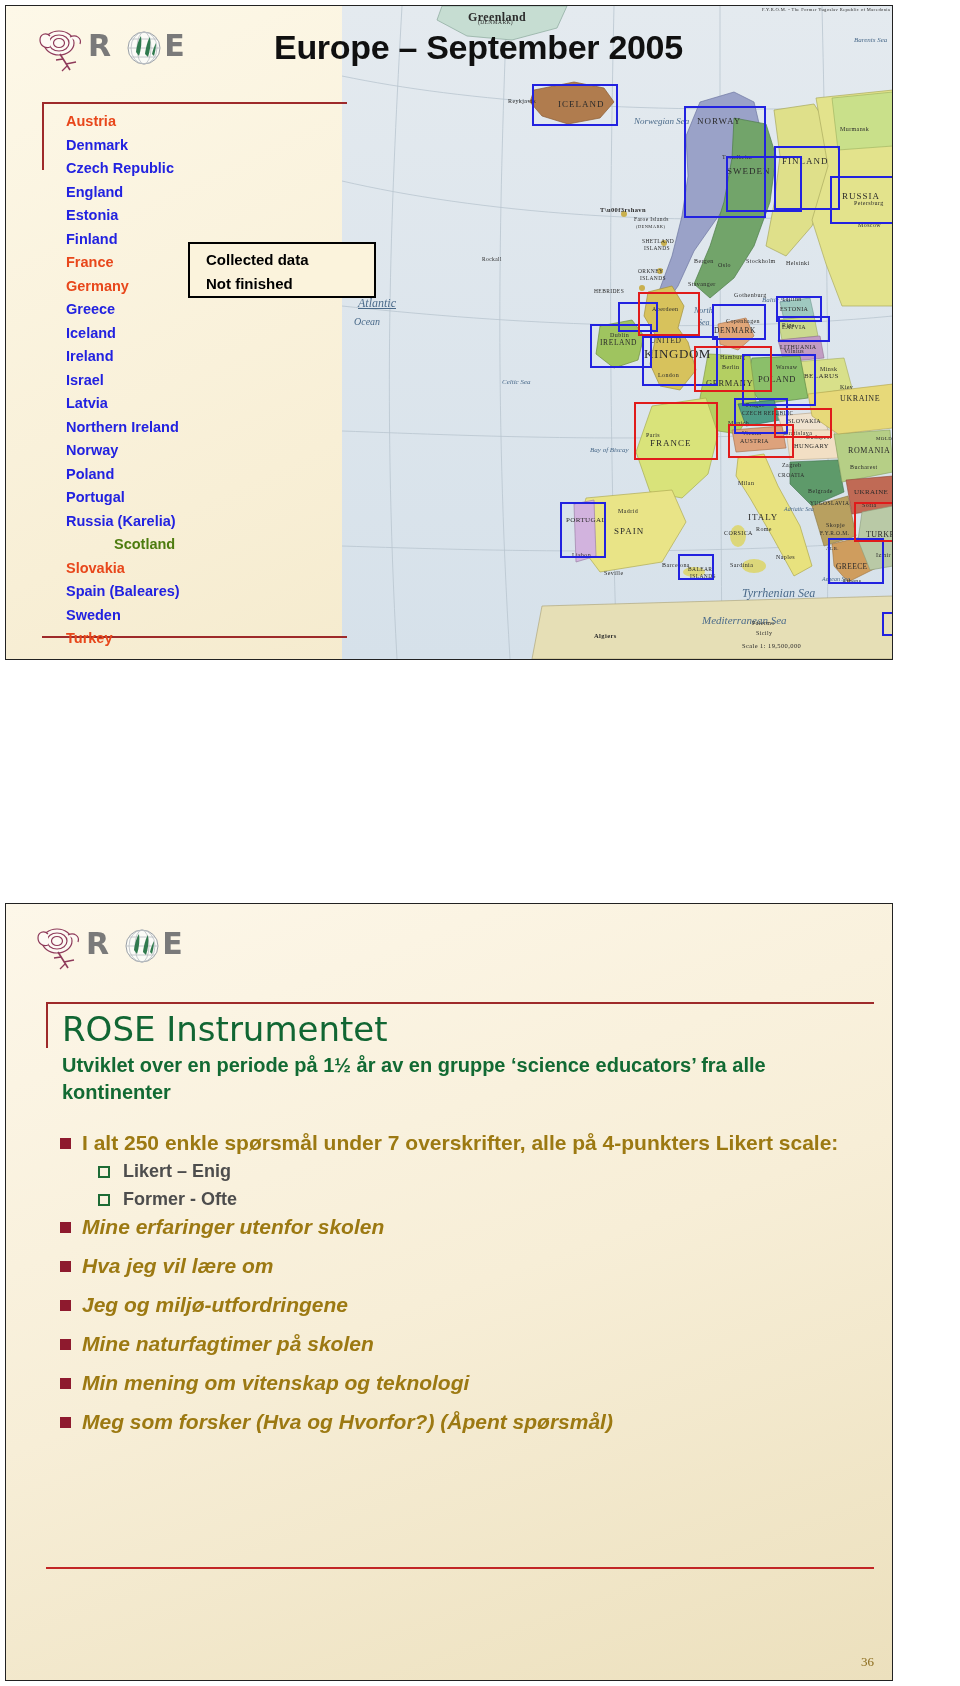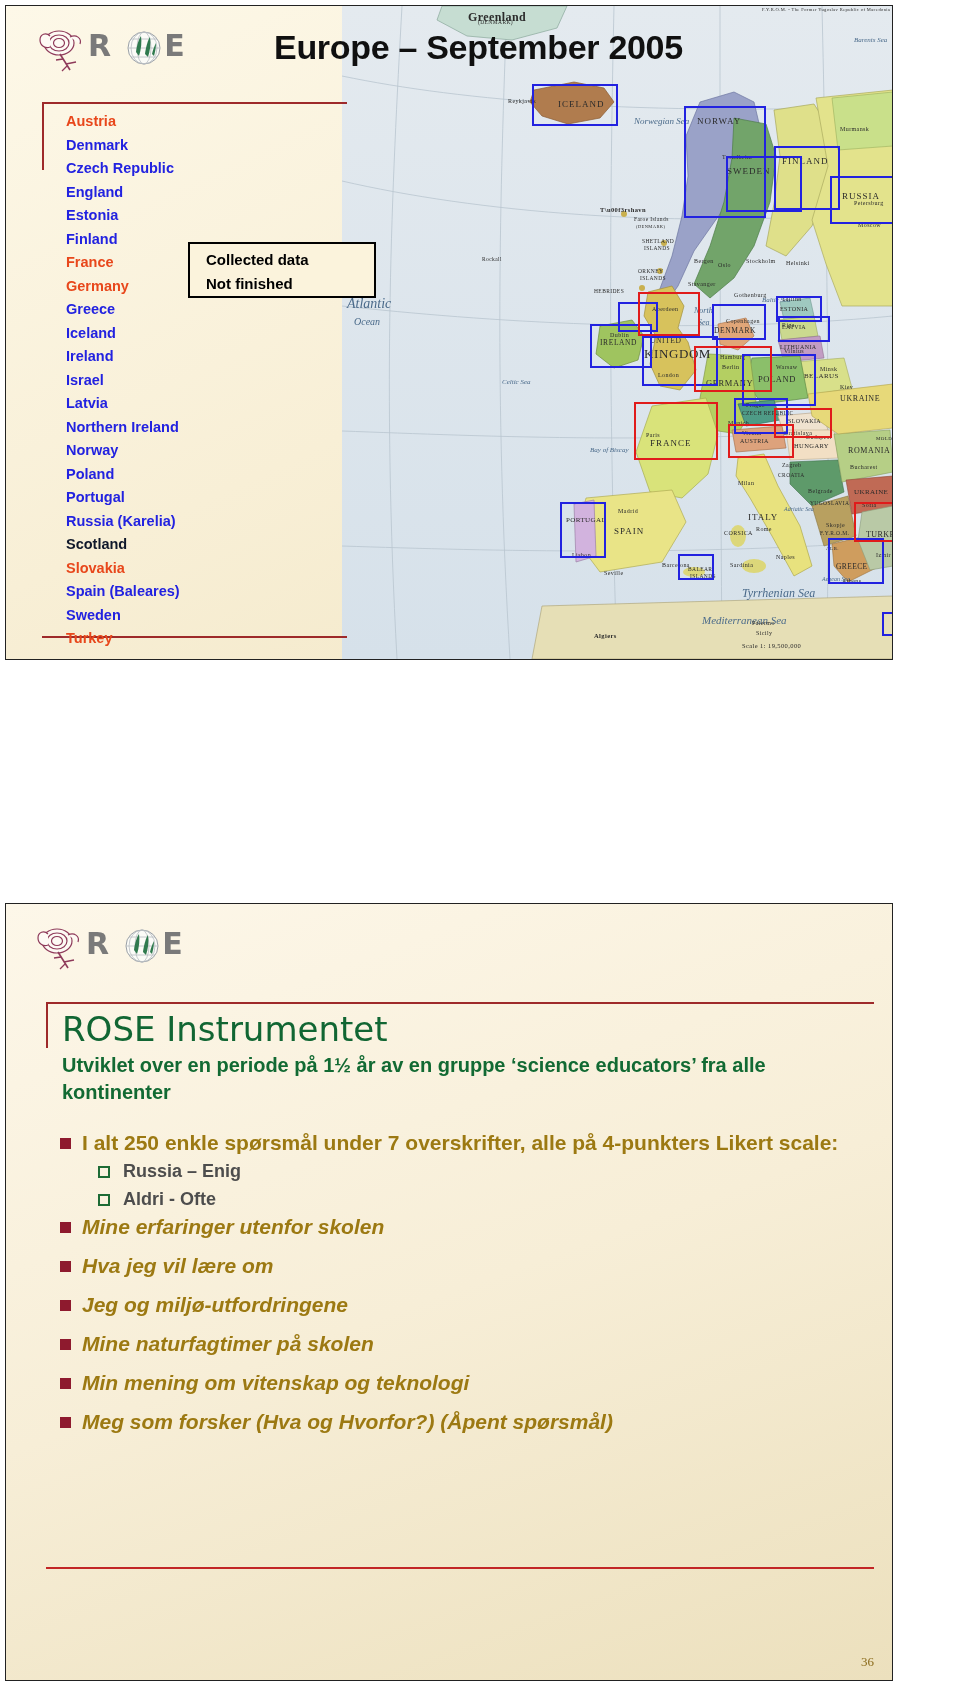--- a/index.html
+++ b/index.html
@@ -206,21 +206,21 @@
     <div class="mlabel" style="left:494px;top:556px;font-size:7.5px;">GREECE</div>
     <div class="mlabel" style="left:524px;top:524px;font-size:8px;">TURKEY</div>
     <div class="mlabel" style="left:468px;top:494px;font-size:5.5px;">YUGOSLAVIA</div>
     <div class="mlabel" style="left:478px;top:524px;font-size:5.5px;">F.Y.R.O.M.</div>
     <div class="mlabel" style="left:484px;top:540px;font-size:5px;">ALB.</div>
     <div class="mlabel" style="left:436px;top:466px;font-size:5.5px;">CROATIA</div>
     <div class="mlabel" style="left:534px;top:430px;font-size:5px;">MOLDOVA</div>
 
     <div class="msea" style="left:292px;top:110px;font-size:9px;">Norwegian Sea</div>
     <div class="msea" style="left:10px;top:270px;font-size:10px;">North</div>
-    <div class="msea" style="left:5px;top:290px;font-size:14px;">Atlantic</div>
+    <div class="msea" style="left:16px;top:290px;font-size:12px;text-decoration:underline;">Atlantic</div>
     <div class="msea" style="left:12px;top:310px;font-size:10px;">Ocean</div>
     <div class="msea" style="left:352px;top:300px;font-size:8px;">North</div>
     <div class="msea" style="left:356px;top:312px;font-size:8px;">Sea</div>
     <div class="msea" style="left:420px;top:290px;font-size:7px;">Baltic Sea</div>
     <div class="msea" style="left:360px;top:608px;font-size:11px;">Mediterranean Sea</div>
     <div class="msea" style="left:160px;top:372px;font-size:7px;">Celtic Sea</div>
     <div class="msea" style="left:248px;top:440px;font-size:7px;">Bay of Biscay</div>
     <div class="msea" style="left:442px;top:500px;font-size:6px;">Adriatic Sea</div>
     <div class="msea" style="left:400px;top:580px;font-size:12px;">Tyrrhenian Sea</div>
     <div class="msea" style="left:512px;top:30px;font-size:7px;">Barents Sea</div>
@@ -359,21 +359,21 @@
       <div class="country" style="color: rgb(34, 34, 224);">Greece</div>
       <div class="country" style="color: rgb(34, 34, 224);">Iceland</div>
       <div class="country" style="color: rgb(34, 34, 224);">Ireland</div>
       <div class="country" style="color: rgb(34, 34, 224);">Israel</div>
       <div class="country" style="color: rgb(34, 34, 224);">Latvia</div>
       <div class="country" style="color: rgb(34, 34, 224);">Northern Ireland</div>
       <div class="country" style="color: rgb(34, 34, 224);">Norway</div>
       <div class="country" style="color: rgb(34, 34, 224);">Poland</div>
       <div class="country" style="color: rgb(34, 34, 224);">Portugal</div>
       <div class="country" style="color: rgb(34, 34, 224);">Russia (Karelia)</div>
-      <div class="country" style="color: #0f172a;">Scotland</div>
+      <div class="country" style="color: #4d7c0f; margin-left: 48px;">Scotland</div>
       <div class="country" style="color: rgb(232, 71, 27);">Slovakia</div>
       <div class="country" style="color: rgb(34, 34, 224);">Spain (Baleares)</div>
       <div class="country" style="color: rgb(34, 34, 224);">Sweden</div>
       <div class="country" style="color: rgb(232, 71, 27);">Turkey</div>
     </div>
 
   <div id="legend">
     <div class="legend-line">Collected data</div>
     <div class="legend-line">Not finished</div>
   </div>
@@ -414,25 +414,25 @@
   <div id="s2-heading">ROSE Instrumentet</div>
   <div id="s2-sub">Utviklet over en periode på 1½ år av en gruppe ‘science educators’ fra alle kontinenter</div>
 
   <div id="bullets">
       <div class="b1">
         <span class="sq"></span>
         <span class="txt">I alt 250 enkle spørsmål under 7 overskrifter, alle på 4-punkters Likert scale:</span>
       </div>
       <div class="b2">
         <span class="sq"></span>
-        <span class="txt">Russia – Enig</span>
+        <span class="txt">Likert – Enig</span>
       </div>
       <div class="b2">
         <span class="sq"></span>
-        <span class="txt">Aldri - Ofte</span>
+        <span class="txt">Former - Ofte</span>
       </div>
       <div class="b1 ital">
         <span class="sq"></span>
         <span class="txt">Mine erfaringer utenfor skolen</span>
       </div>
       <div class="sp"></div>
       <div class="b1 ital">
         <span class="sq"></span>
         <span class="txt">Hva jeg vil lære om</span>
       </div>

